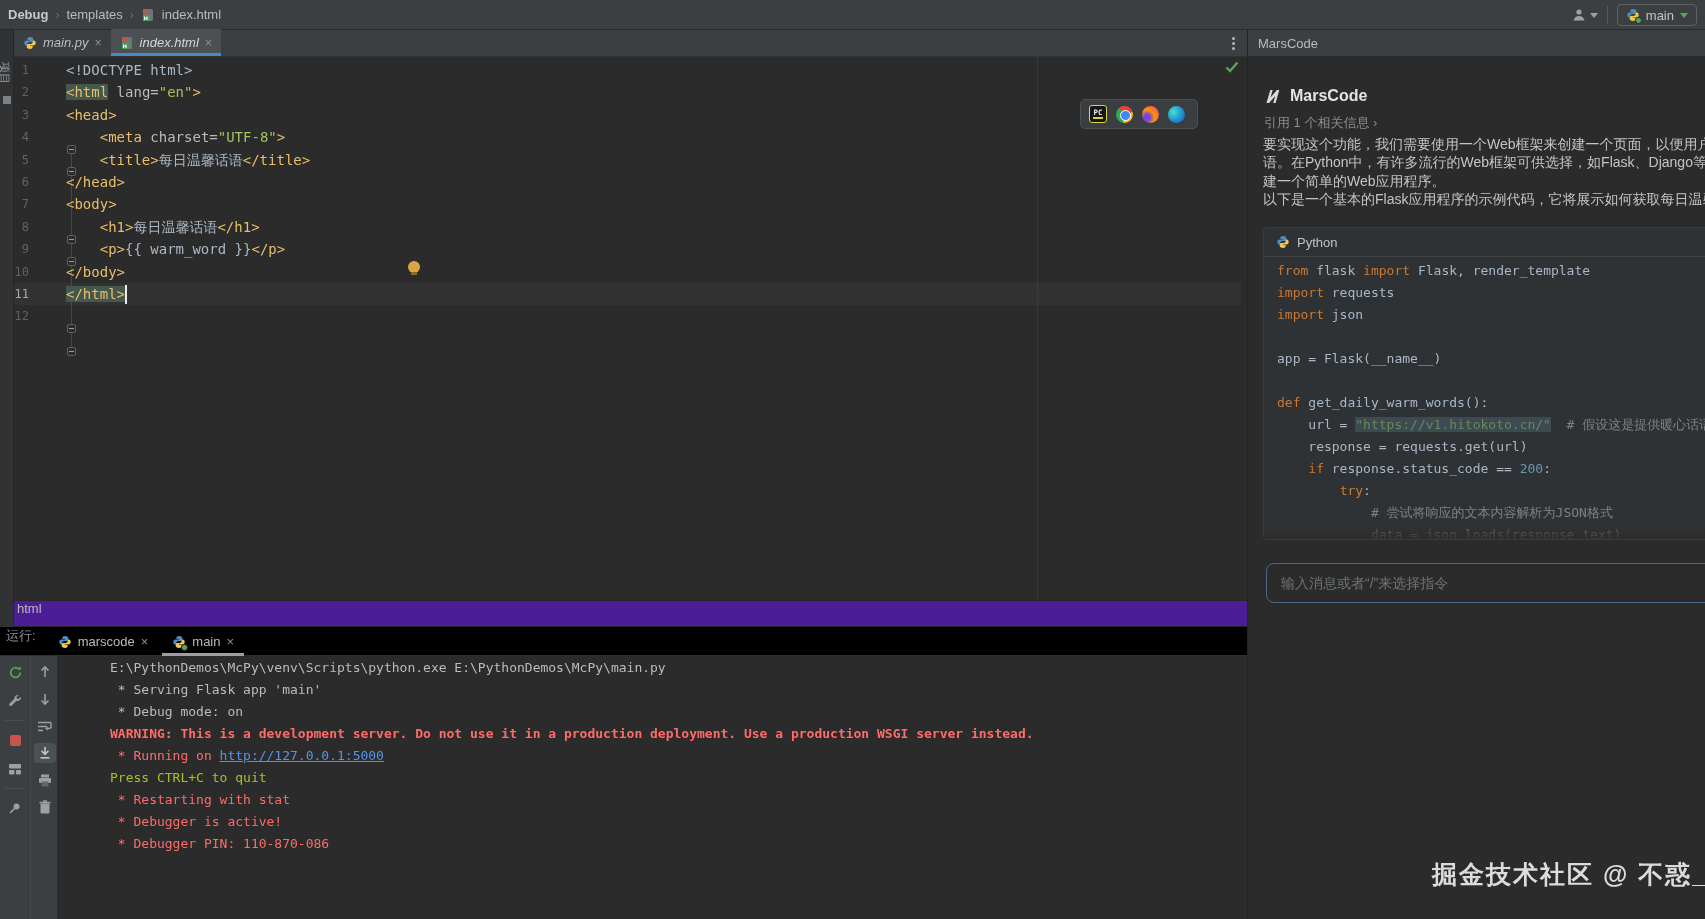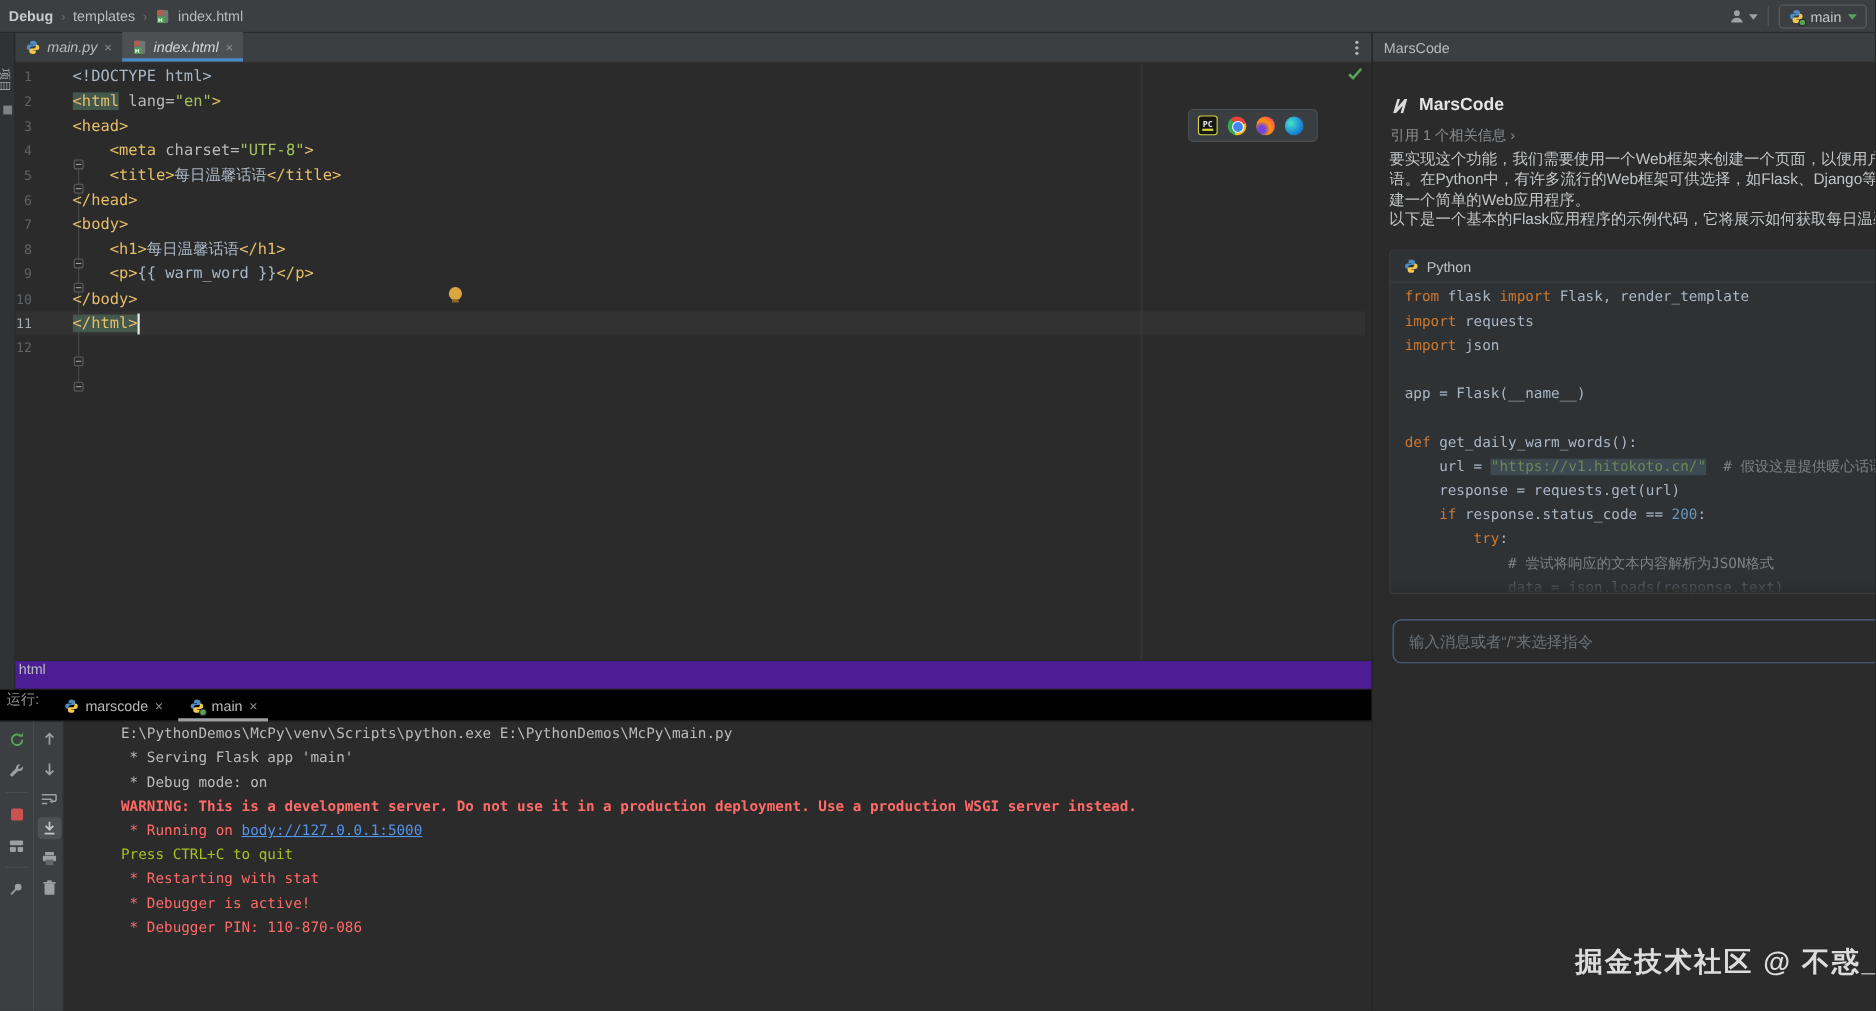--- a/index.html
+++ b/index.html
@@ -374,21 +374,21 @@
                 <rect x="4" y="0.3" width="4" height="1.5" fill="#9da0a3"></rect>
               </svg>
           </span>
         </div>
       </div>
       <div class="console mono">
           <div class="cl"><span class="out">E:\PythonDemos\McPy\venv\Scripts\python.exe E:\PythonDemos\McPy\main.py</span></div>
           <div class="cl"><span class="out"> * Serving Flask app 'main'</span></div>
           <div class="cl"><span class="out"> * Debug mode: on</span></div>
           <div class="cl"><span class="err b">WARNING: This is a development server. Do not use it in a production deployment. Use a production WSGI server instead.</span></div>
-          <div class="cl"><span class="err"> * Running on </span><span class="lnk">body://127.0.0.1:5000</span></div>
+          <div class="cl"><span class="err"> * Running on </span><span class="lnk">http://127.0.0.1:5000</span></div>
           <div class="cl"><span class="yel">Press CTRL+C to quit</span></div>
           <div class="cl"><span class="err"> * Restarting with stat</span></div>
           <div class="cl"><span class="err"> * Debugger is active!</span></div>
           <div class="cl"><span class="err"> * Debugger PIN: 110-870-086</span></div>
         </div>
     </div>
   </section>
 
   <aside class="rp">
     <div class="rp-header">

